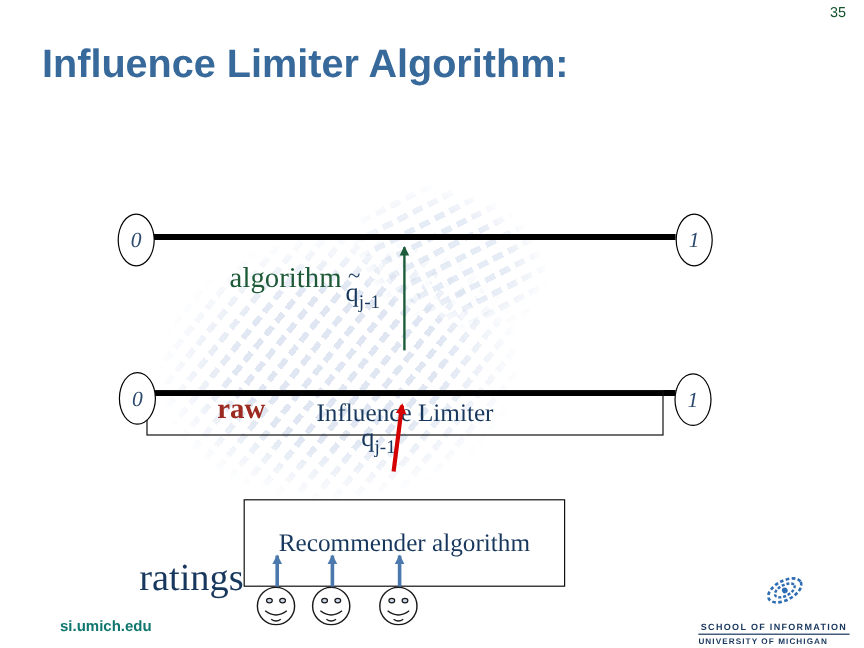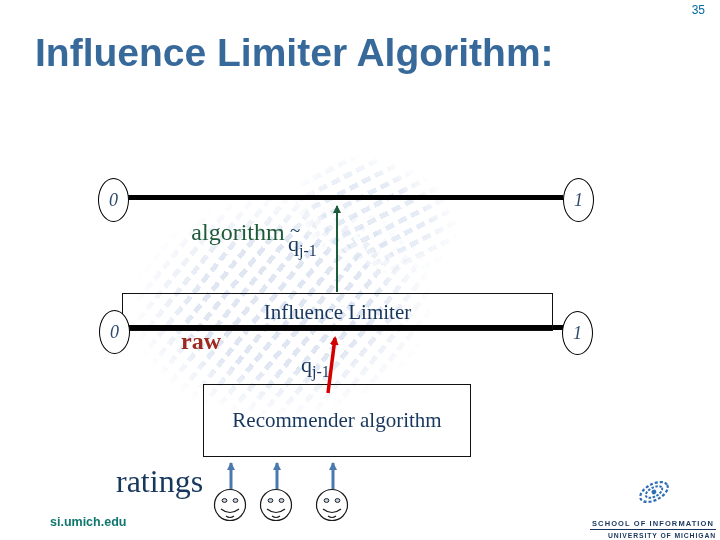--- a/index.html
+++ b/index.html
@@ -10,49 +10,49 @@
   
   .wm{position:absolute;pointer-events:none;z-index:0;
       background:
         repeating-linear-gradient(45deg,#ffffff 0 5px,rgba(255,255,255,0) 5px 14px),
         repeating-linear-gradient(135deg,rgba(198,211,232,0.55) 0 5px,rgba(255,255,255,0) 5px 13px);
       -webkit-mask-image:radial-gradient(ellipse 52% 48% at 50% 50%,#000 40%,transparent 72%);
       mask-image:radial-gradient(ellipse 52% 48% at 50% 50%,#000 40%,transparent 72%);}
   .wm1{left:78px;top:140px;width:410px;height:330px;transform:rotate(-6deg);}
   .wm2{left:260px;top:130px;width:230px;height:170px;transform:rotate(18deg);opacity:.8;}
 
-  .page-num{right:15px;top:3px;font-size:12px;color:#0369a1;z-index:4;}
+  .page-num{right:15px;top:3px;font-size:12px;color:#14532d;z-index:4;}
 
-  .title{left:35px;top:34px;z-index:4;color:#38699b;font-weight:bold;font-size:39px;
+  .title{left:35px;top:34px;z-index:4;color:#38699b;font-weight:bold;font-size:33px;
          line-height:38px;letter-spacing:0px;}
 
   .thickline{background:#000;height:5px;z-index:2;}
 
   .oval{width:29px;height:42px;border:1px solid #000;border-radius:50%;background:#fff;
         z-index:3;display:flex;align-items:center;justify-content:center;
         font-family:"Liberation Serif",serif;font-style:italic;font-size:18px;color:#2c4a6e;}
 
   .serif{font-family:"Liberation Serif",serif;}
   .lbl-green{color:#1e5a38;font-size:24px;line-height:26px;text-align:center;z-index:4;}
   .lbl-red{color:#9c2a20;font-size:24px;line-height:24px;text-align:center;z-index:4;font-weight:bold;}
 
   .qlabel{font-size:22px;color:#17375d;z-index:4;}
   .qlabel sub{font-size:16px;}
   .qlabel .tilde{position:absolute;left:2px;top:-11px;font-size:19px;}
 
   .dbox{border:1.5px solid #111;background:transparent;z-index:3;
         display:flex;align-items:center;justify-content:center;
-        font-family:"Liberation Serif",serif;font-size:21px;color:#17375d;}
+        font-family:"Liberation Serif",serif;font-size:21px;color:#17375d;margin-top:32px;}
 
   .ratings{font-size:32px;color:#17375d;z-index:4;}
 
   .overlay{left:0;top:0;z-index:5;pointer-events:none;}
 
   .footer-left{left:50px;top:515px;font-size:12.5px;font-weight:bold;color:#0f766e;z-index:4;}
-  .footer-right{left:582px;top:512px;width:134px;text-align:right;z-index:4;color:#17365d;}
+  .footer-right{left:582px;top:512px;width:134px;text-align:left;z-index:4;color:#17365d;}
   .footer-right .school{display:inline-block;font-size:7.5px;font-weight:bold;letter-spacing:1.1px;
         border-bottom:1.5px solid #17365d;padding:0 2px 1px 2px;white-space:nowrap;}
   .footer-right .univ{display:block;font-size:6.8px;font-weight:bold;letter-spacing:0.9px;
         margin-top:2px;white-space:nowrap;}
   .galaxy{left:634px;top:474px;z-index:4;}
 </style>
 </head>
 <body>
 
 <div class="wm wm1"></div>

